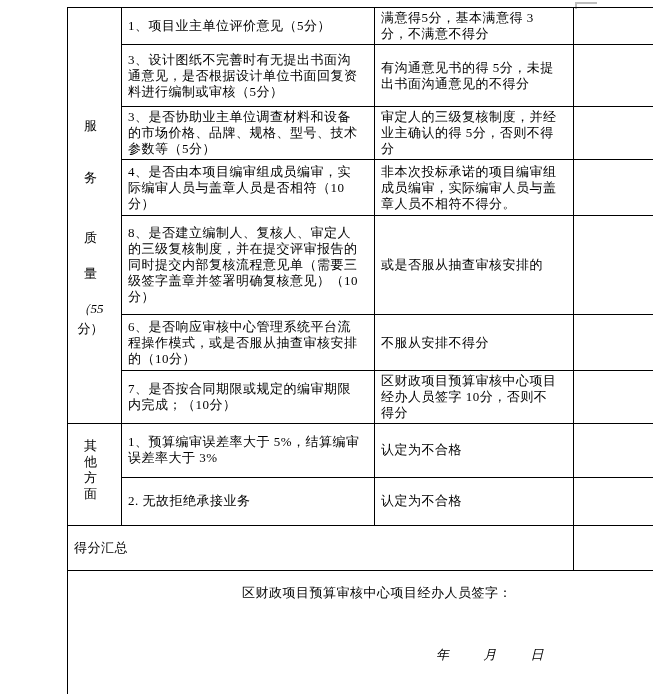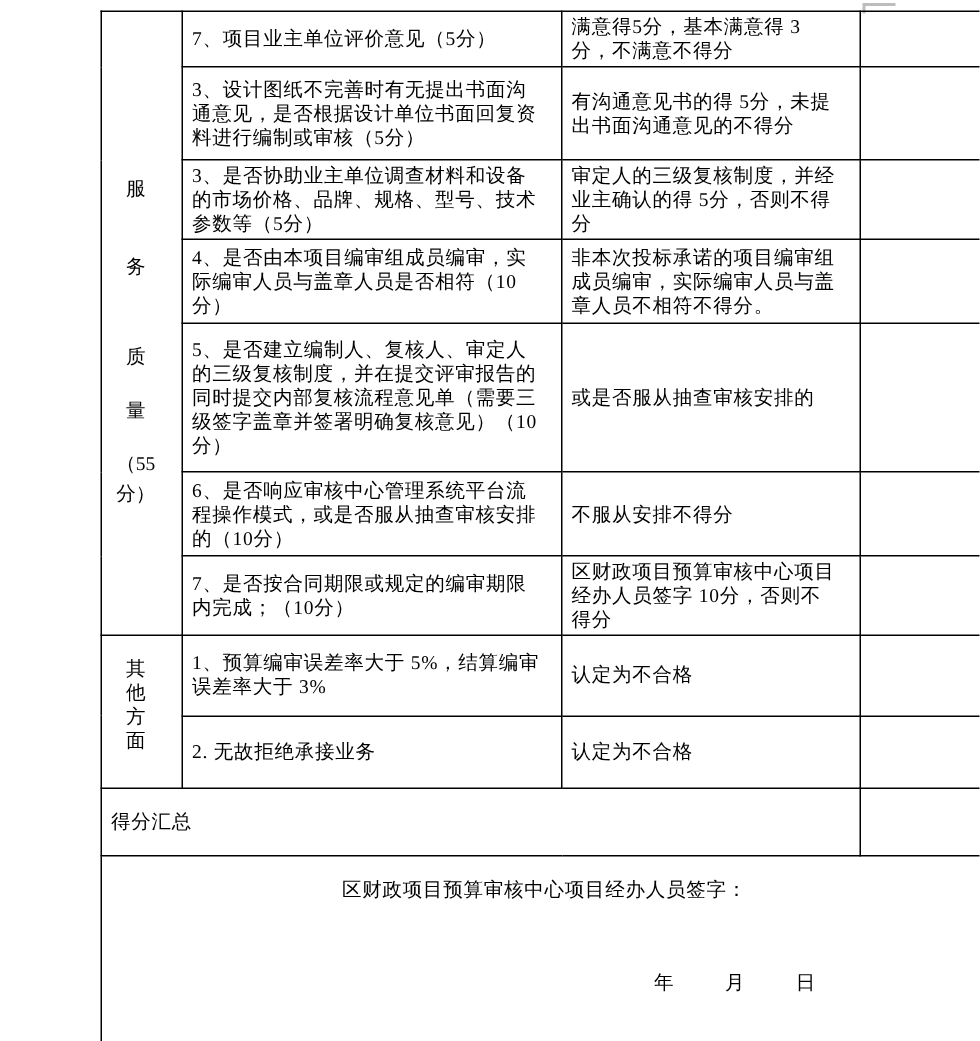--- a/index.html
+++ b/index.html
@@ -26,25 +26,25 @@
   td.cat{width:33px;padding:0;text-align:center;}
   td.crit{width:232px;}
   td.rule{width:178px;}
   td.score{width:62px;padding:0;}
   td.summary-cell{padding-left:5px;margin-left:44px;}
   .vwrap{position:relative;width:100%;}
   .vwrap-service{height:404px;}
   .vwrap-other{height:97px;}
   .vchar{position:absolute;left:0;right:0;text-align:center;font-size:13px;letter-spacing:0;}
   .svc-0{top:104px;} .svc-1{top:156px;} .svc-2{top:216px;}
-  .svc-3{top:252px;} .svc-4{top:287px;} .svc-5{top:307px;}
+  .svc-3{top:252px;} .svc-4{top:287px;font-style:italic;} .svc-5{top:307px;}
   .oth-0{top:12px;} .oth-1{top:28px;} .oth-2{top:44px;} .oth-3{top:60px;}
   td.footer-cell{position:relative;padding:0;}
-  .signature-line{position:absolute;left:160px;top:14px;white-space:nowrap;}
-  .date-line{position:absolute;left:368px;top:76px;white-space:nowrap;}
+  .signature-line{position:absolute;left:174px;top:14px;white-space:nowrap;}
+  .date-line{position:absolute;left:368px;top:76px;white-space:nowrap;font-style:italic;}
   .date-line span{display:inline-block;}
   .date-line span:not(:last-child){margin-right:30px;}
 </style>
 </head>
 <body>
 
 <div class="page">
   <div class="artifact-h"></div>
   <div class="artifact-v"></div>
 
@@ -55,41 +55,41 @@
         <td class="cat" rowspan="7">
           <div class="vwrap vwrap-service">
             <span class="vchar svc-0">服</span>
             <span class="vchar svc-1">务</span>
             <span class="vchar svc-2">质</span>
             <span class="vchar svc-3">量</span>
             <span class="vchar svc-4">（55</span>
             <span class="vchar svc-5">分）</span>
           </div>
         </td>
-        <td class="crit">7、项目业主单位评价意见（5分）</td>
+        <td class="crit">1、项目业主单位评价意见（5分）</td>
         <td class="rule">满意得5分，基本满意得 3分，不满意不得分</td>
         <td class="score"></td>
       </tr>
       <tr style="height:62px;">
         <td class="crit">3、设计图纸不完善时有无提出书面沟通意见，是否根据设计单位书面回复资料进行编制或审核（5分）</td>
         <td class="rule">有沟通意见书的得 5分，未提出书面沟通意见的不得分</td>
         <td class="score"></td>
       </tr>
       <tr style="height:47px;">
         <td class="crit">3、是否协助业主单位调查材料和设备的市场价格、品牌、规格、型号、技术参数等（5分）</td>
         <td class="rule">审定人的三级复核制度，并经业主确认的得 5分，否则不得分</td>
         <td class="score"></td>
       </tr>
       <tr style="height:56px;">
         <td class="crit">4、是否由本项目编审组成员编审，实际编审人员与盖章人员是否相符（10分）</td>
         <td class="rule">非本次投标承诺的项目编审组成员编审，实际编审人员与盖章人员不相符不得分。</td>
         <td class="score"></td>
       </tr>
       <tr style="height:99px;">
-        <td class="crit">5、是否建立编制人、复核人、审定人的三级复核制度，并在提交评审报告的同时提交内部复核流程意见单（需要三级签字盖章并签署明确复核意见）（10分）</td>
+        <td class="crit">8、是否建立编制人、复核人、审定人的三级复核制度，并在提交评审报告的同时提交内部复核流程意见单（需要三级签字盖章并签署明确复核意见）（10分）</td>
         <td class="rule">或是否服从抽查审核安排的</td>
         <td class="score"></td>
       </tr>
       <tr style="height:56px;">
         <td class="crit">6、是否响应审核中心管理系统平台流程操作模式，或是否服从抽查审核安排的（10分）</td>
         <td class="rule">不服从安排不得分</td>
         <td class="score"></td>
       </tr>
       <tr style="height:50px;">
         <td class="crit">7、是否按合同期限或规定的编审期限内完成；（10分）</td>

